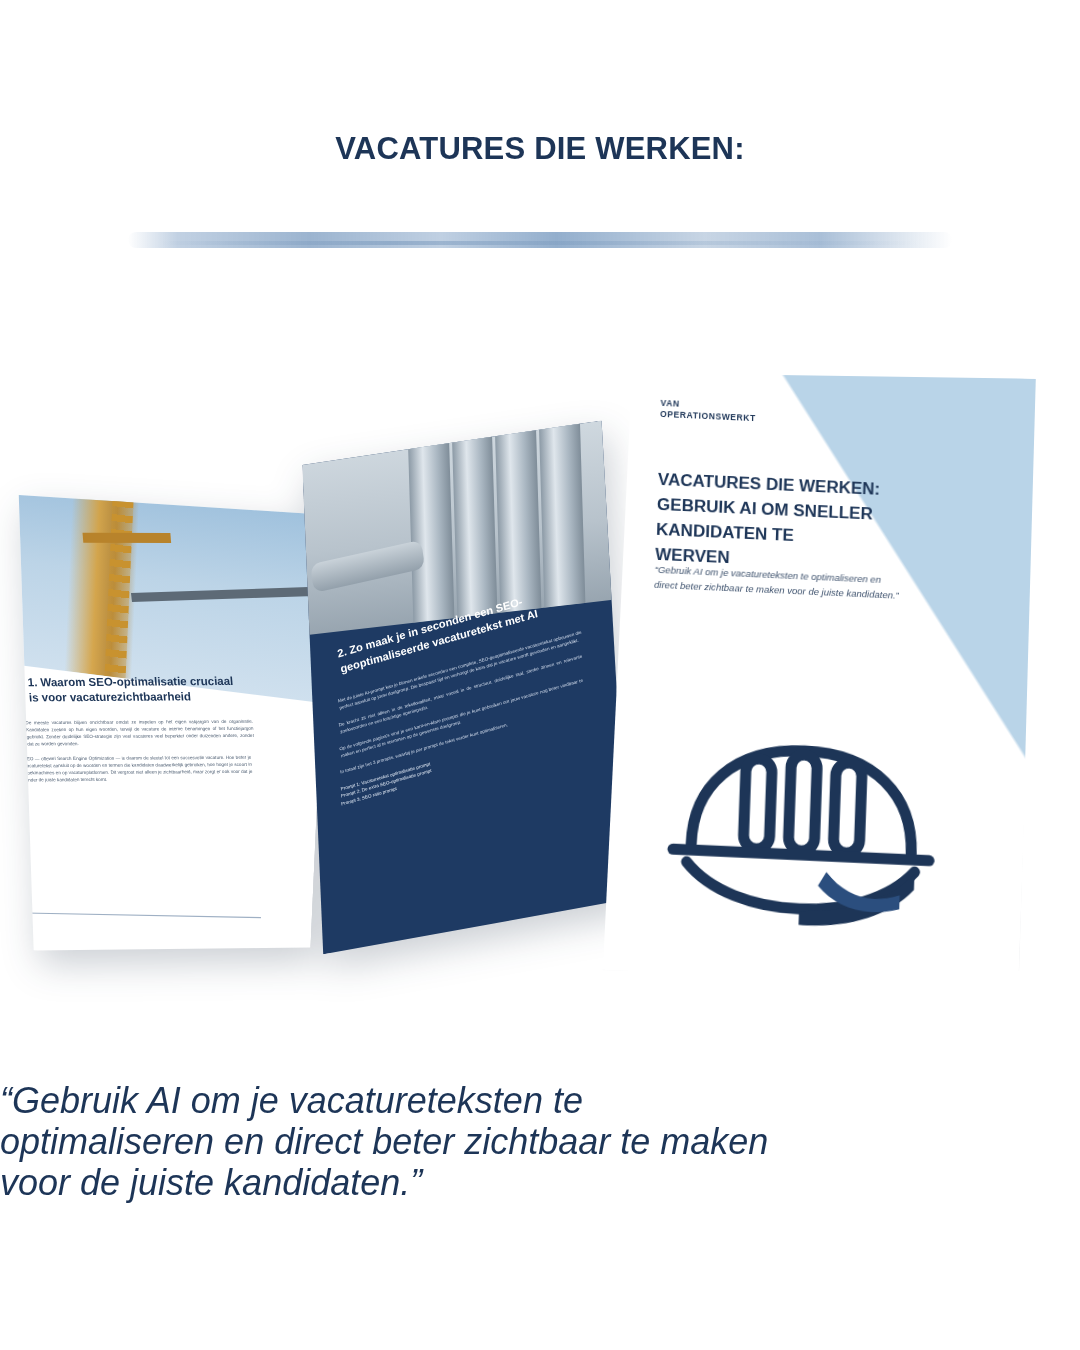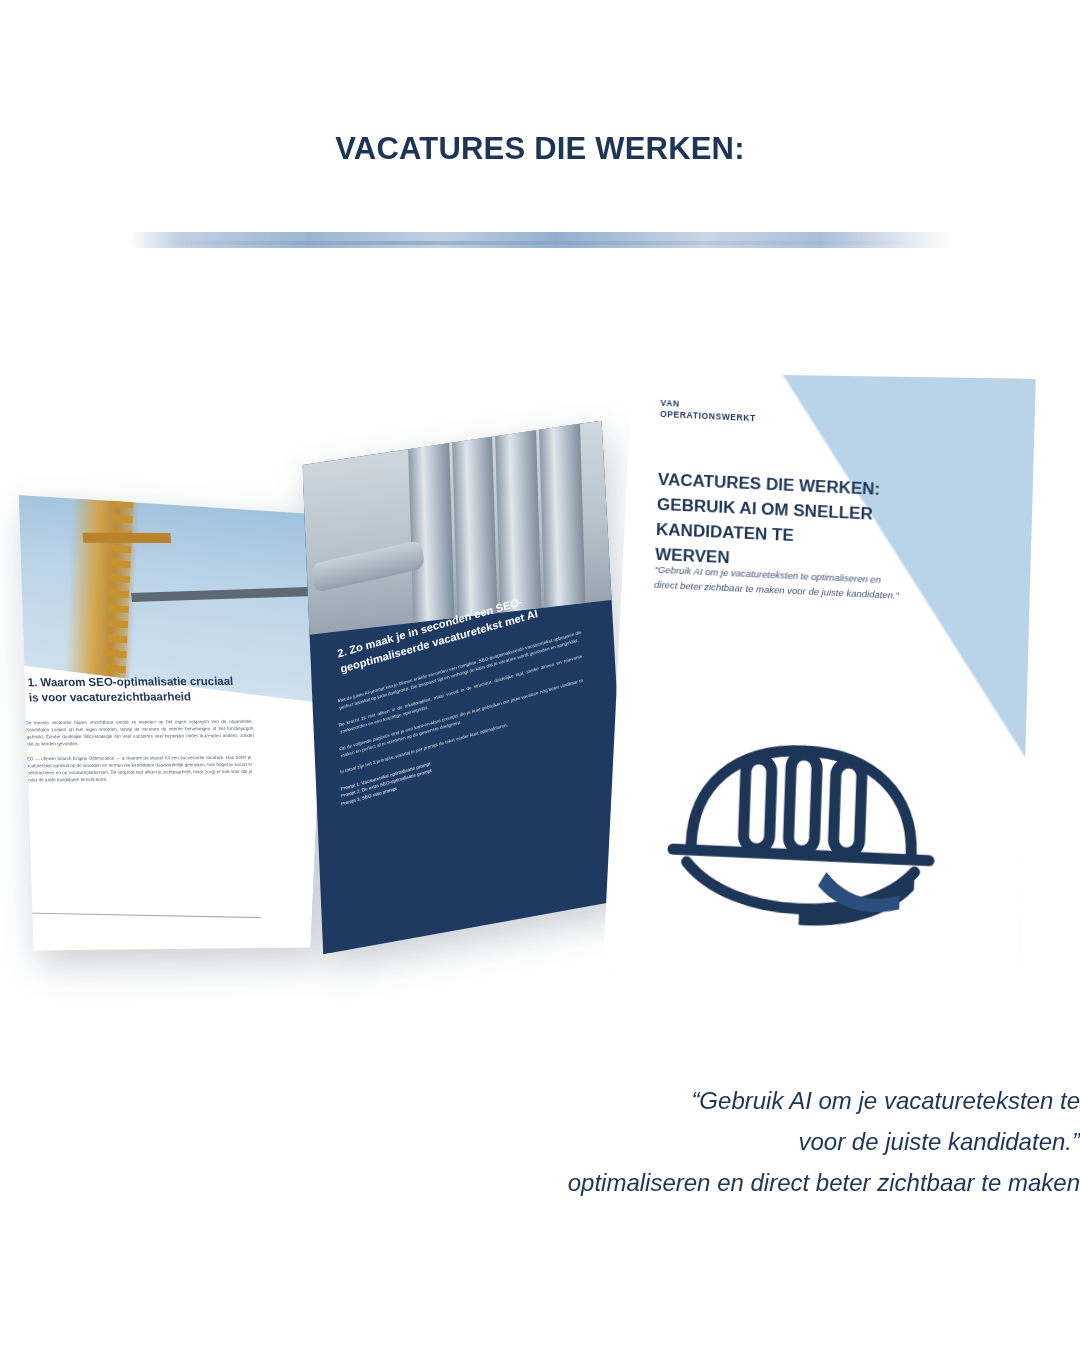--- a/index.html
+++ b/index.html
@@ -327,22 +327,22 @@
     width: 300px;
     height: 240px;
   }
 
   
   .footer-quote {
     position: absolute;
     top: 1080px;
     left: 0;
     width: 1080px;
-    text-align: right;
-    font-size: 24px;
+    text-align: left;
+    font-size: 36px;
     line-height: 41px;
     font-style: italic;
     color: #1d3557;
   }
 </style>
 </head>
 <body>
 
 <div class="header">
   <h1>
@@ -418,15 +418,15 @@
         <path d="M36 168 C60 196 104 210 150 210 C196 210 240 196 264 168"></path>
       </g>
       <path d="M150 212 C196 212 240 198 264 170 L264 186 C240 214 196 228 150 226 Z" fill="#1d3557"></path>
       <path d="M176 172 C196 196 222 202 250 192 L250 206 C214 216 186 206 168 186 Z" fill="#2b4e7e"></path>
     </svg>
   </div>
 </div>
 
 <div class="footer-quote">
   <div>“Gebruik AI om je vacatureteksten te</div>
+  <div>optimaliseren en direct beter zichtbaar te maken</div>
   <div>voor de juiste kandidaten.”</div>
-  <div>optimaliseren en direct beter zichtbaar te maken</div>
 </div>
 
 </body></html>

